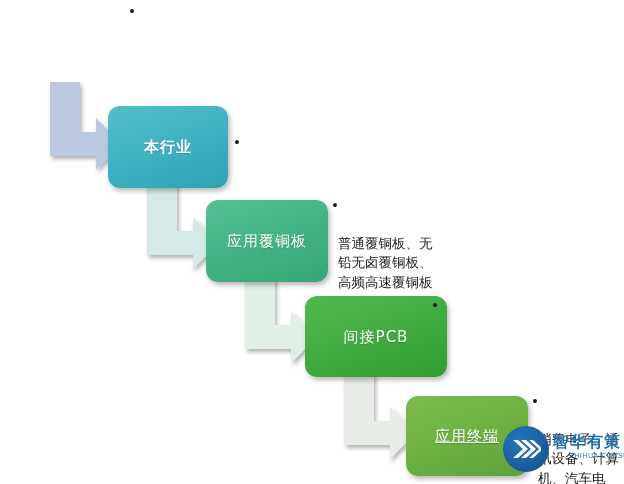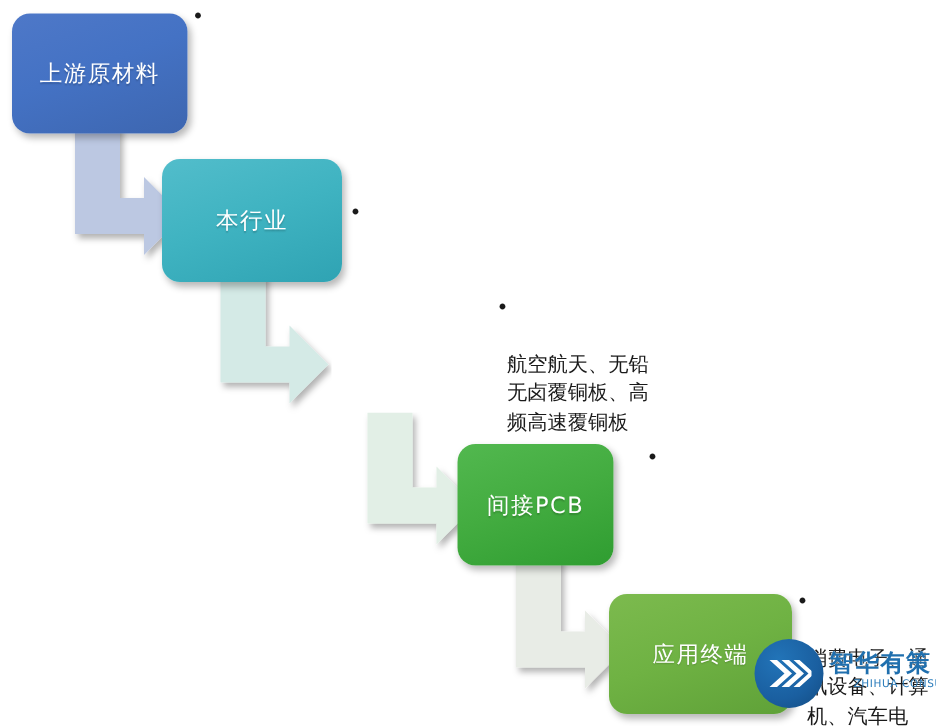--- a/index.html
+++ b/index.html
@@ -39,32 +39,34 @@
     text-shadow: 0 1px 1px rgba(0,0,0,0.18);
   }
 
   #node-0 {
     left: 8px;  top: 9px;   width: 117px; height: 80px;
     background: linear-gradient(160deg, #4e78c8 0%, #4472c4 45%, #3d66b0 100%);
   }
   #node-1 {
     left: 108px; top: 106px; width: 120px; height: 82px;
     background: linear-gradient(160deg, #52bdcb 0%, #3fb3c1 48%, #2fa3b3 100%);
+    font-weight: bold;
   }
   #node-2 {
     left: 206px; top: 200px; width: 122px; height: 82px;
     background: linear-gradient(160deg, #56bf93 0%, #45b485 48%, #34a675 100%);
   }
   #node-3 {
-    left: 305px; top: 296px; width: 104px; height: 81px;
+    left: 305px; top: 296px; width: 142px; height: 81px;
     background: linear-gradient(160deg, #52b84f 0%, #43ac40 48%, #2f9d31 100%);
   }
   #node-4 {
     left: 406px; top: 396px; width: 122px; height: 80px;
     background: linear-gradient(160deg, #7cba4e 0%, #6fb243 48%, #5fa138 100%);
+    text-decoration: underline;
   }
 
   
   .arrow {
     position: absolute;
   }
   .arrow svg { display: block; }
 
   
   .annot {
@@ -184,42 +186,42 @@
     <svg width="90" height="103" viewBox="0 0 90 103" aria-hidden="true">
       <defs>
         <filter id="sh4" x="-25%" y="-25%" width="160%" height="160%">
           <feDropShadow dx="2" dy="3" stdDeviation="2.2" flood-color="#000" flood-opacity="0.3"></feDropShadow>
         </filter>
       </defs>
       <path d="M16 0 L46 0 L46 50 L62 50 L62 36 L88 62 L62 88 L62 74 L16 74 Z" fill="#E8ECE6" filter="url(#sh4)"></path>
     </svg>
   </div>
 
-  <div class="node" id="node-0">
-    <span class="node-label">上游原材料</span>
-  </div>
   <div class="node" id="node-1">
     <span class="node-label">本行业</span>
   </div>
+  <div class="node" id="node-2">
+    <span class="node-label">应用覆铜板</span>
+  </div>
   <div class="node" id="node-3">
     <span class="node-label">间接PCB</span>
   </div>
   <div class="node" id="node-4">
     <span class="node-label">应用终端</span>
   </div>
 
   <div class="annot" id="annot-0">
     <span class="dot">•</span>
   </div>
   <div class="annot" id="annot-1">
     <span class="dot">•</span>
   </div>
   <div class="annot" id="annot-2">
     <span class="dot">•</span>
-    <span class="atext">航空航天、无铅无卤覆铜板、高频高速覆铜板</span>
+    <span class="atext">普通覆铜板、无铅无卤覆铜板、高频高速覆铜板</span>
   </div>
   <div class="annot" id="annot-3">
     <span class="dot">•</span>
   </div>
   <div class="annot" id="annot-4">
     <span class="dot">•</span>
     <span class="atext">消费电子、通讯设备、计算机、汽车电子、服务器/存储器、航空航天、医疗等</span>
   </div>
 
   <div id="watermark">

